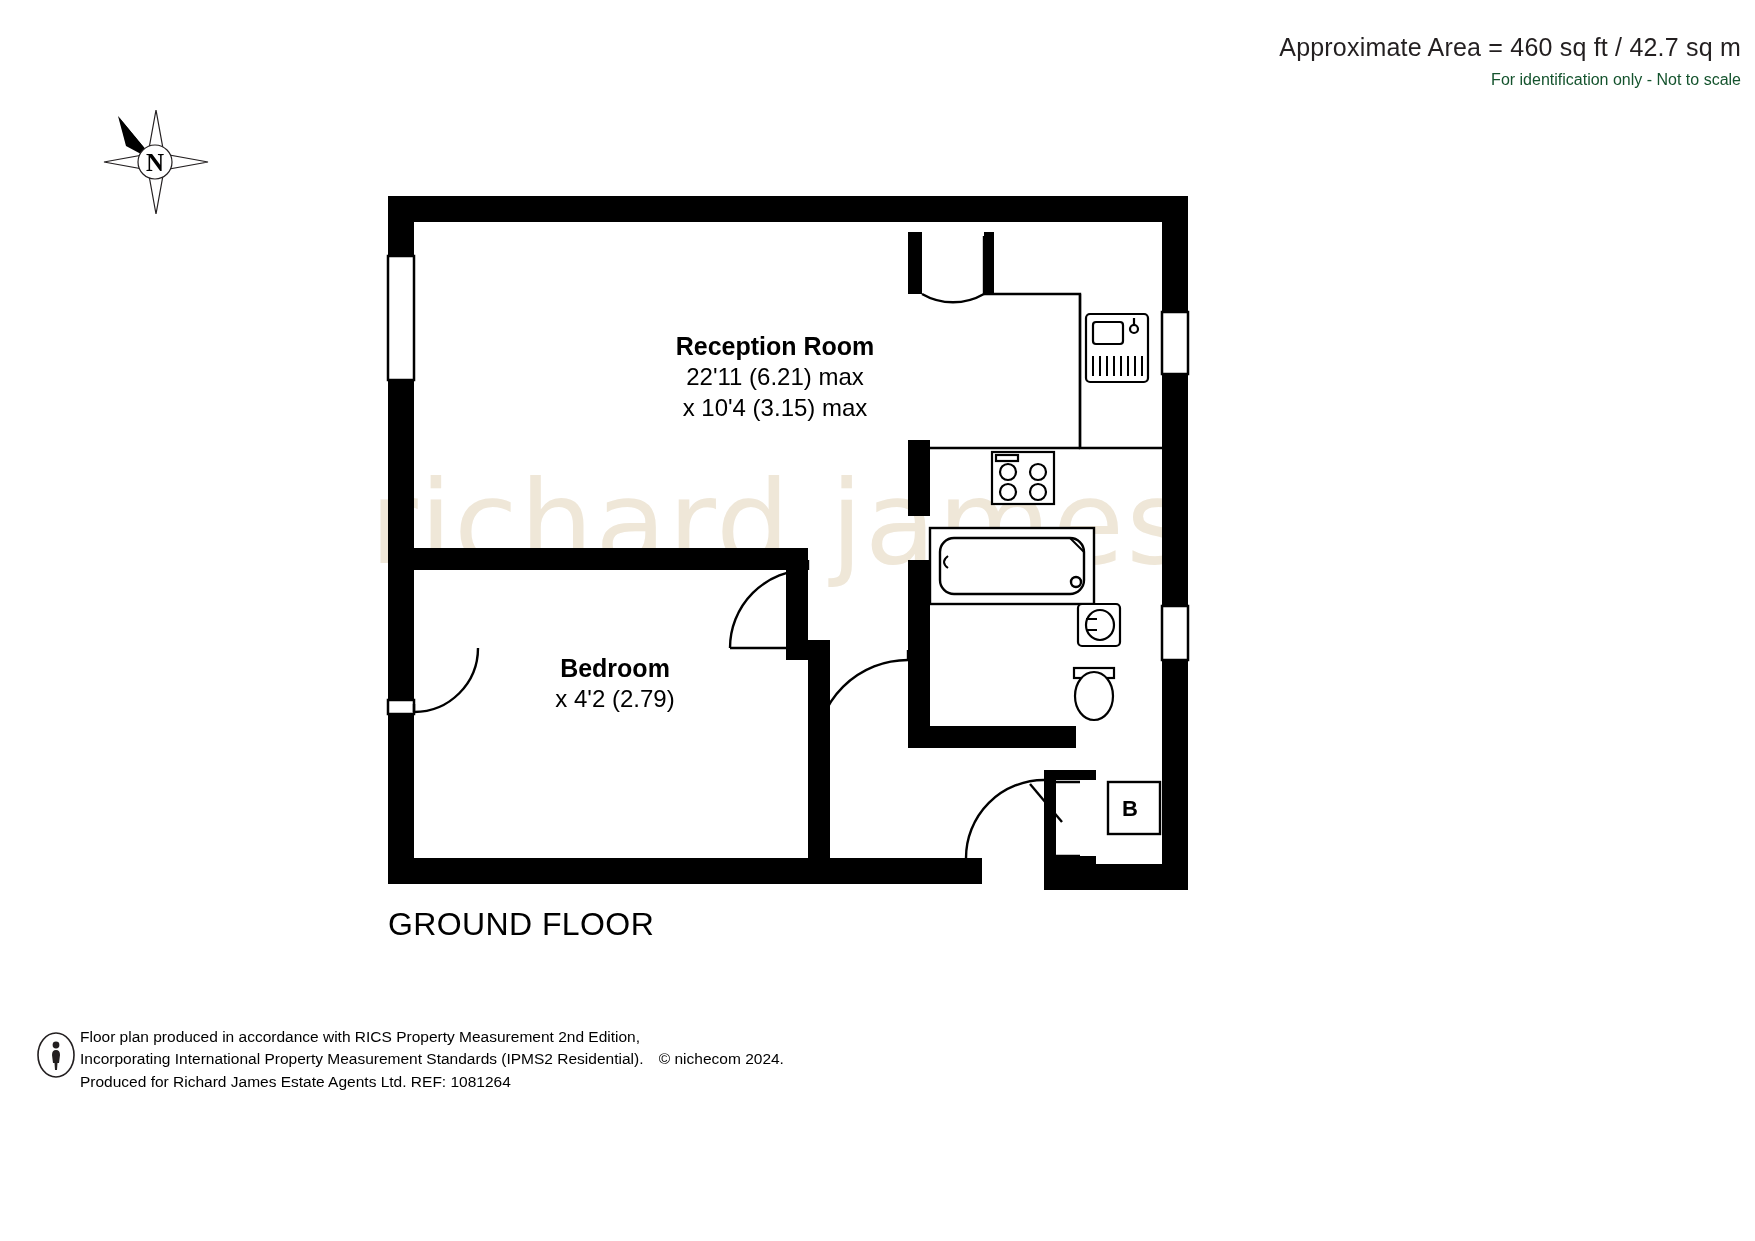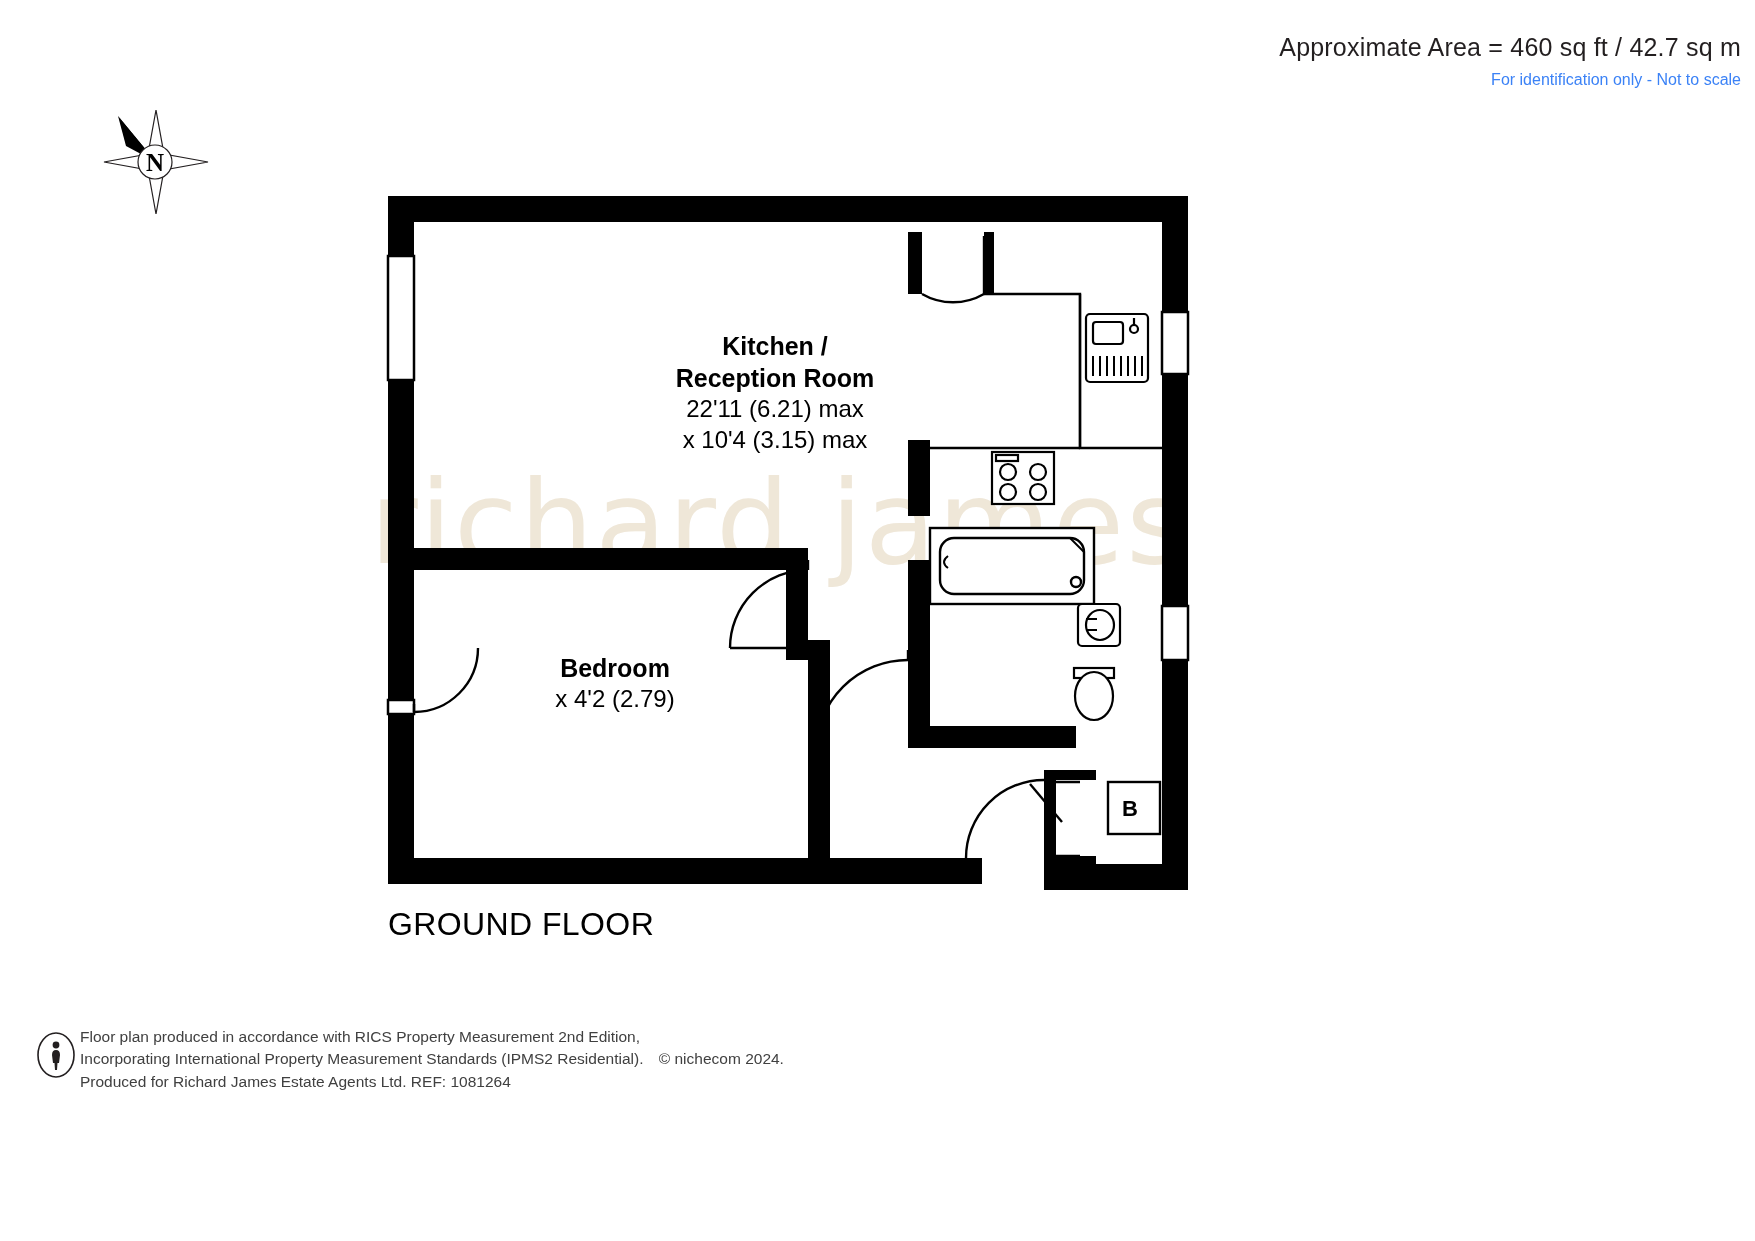--- a/index.html
+++ b/index.html
@@ -24,21 +24,21 @@
     text-align: right;
     margin-top: 15px;
   }
   #area-text {
     font-size: 25px;
     color: #231f20;
     letter-spacing: 0.2px;
   }
   #ident-text {
     font-size: 16px;
-    color: #3b82f6;
+    color: #14532d;
     margin-top: 9px;
   }
 
   
   #compass {
     position: absolute;
     left: 96px;
     top: 102px;
     width: 120px;
     height: 120px;
@@ -126,21 +126,21 @@
     top: 5px;
     width: 40px;
     height: 48px;
   }
   #footer-lines {
     position: absolute;
     left: 44px;
     top: 0;
     font-size: 15.5px;
     line-height: 1.45;
-    color: #404040;
+    color: #000000;
   }
   #footer-lines .fl {
     white-space: nowrap;
   }
   .nichecom {
     font-weight: normal;
   }
 </style>
 </head>
 <body>
@@ -289,21 +289,20 @@
     <rect x="1074" y="668" width="40" height="10" fill="#ffffff"></rect>
     <ellipse cx="1094" cy="696" rx="19" ry="24" fill="#ffffff"></ellipse>
   </g>
 
   <g>
     <rect x="1108" y="782" width="52" height="52" fill="#ffffff" stroke="#000000" stroke-width="2.4"></rect>
   </g>
 </svg>
 
 <div class="room-label" id="label-kitchen">
-  <div class="rl-name">Kitchen /</div>
   <div class="rl-name">Reception Room</div>
   <div class="rl-dim">22'11 (6.21) max</div>
   <div class="rl-dim">x 10'4 (3.15) max</div>
 </div>
 
 <div class="room-label" id="label-bedroom">
   <div class="rl-name">Bedroom</div>
   <div class="rl-dim">x 4'2 (2.79)</div>
 </div>
 

